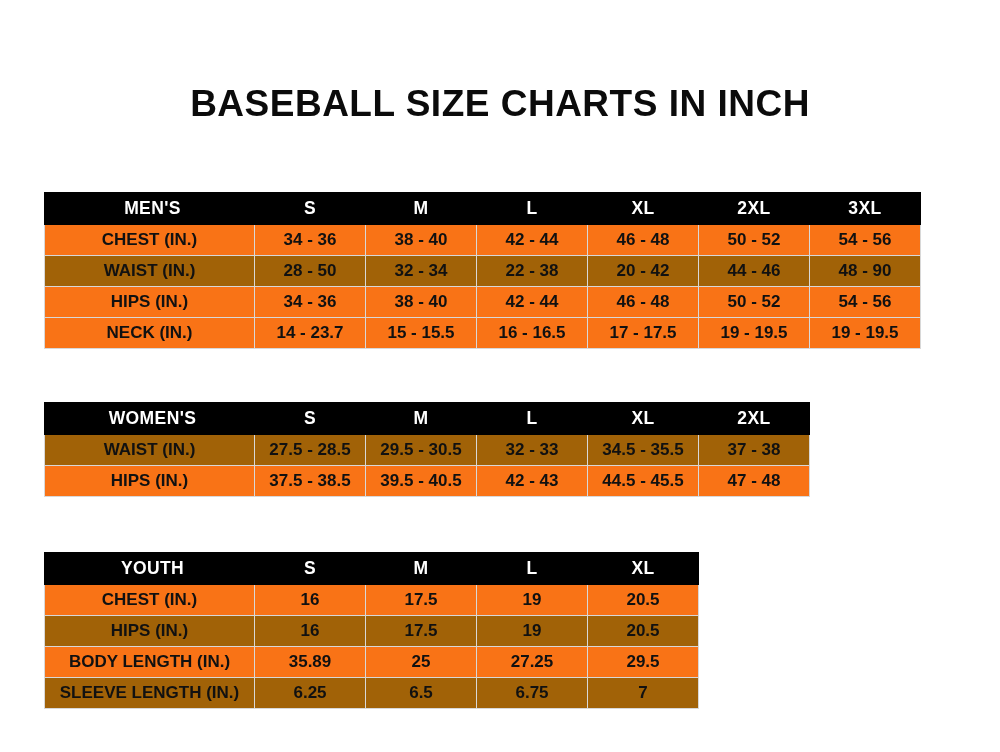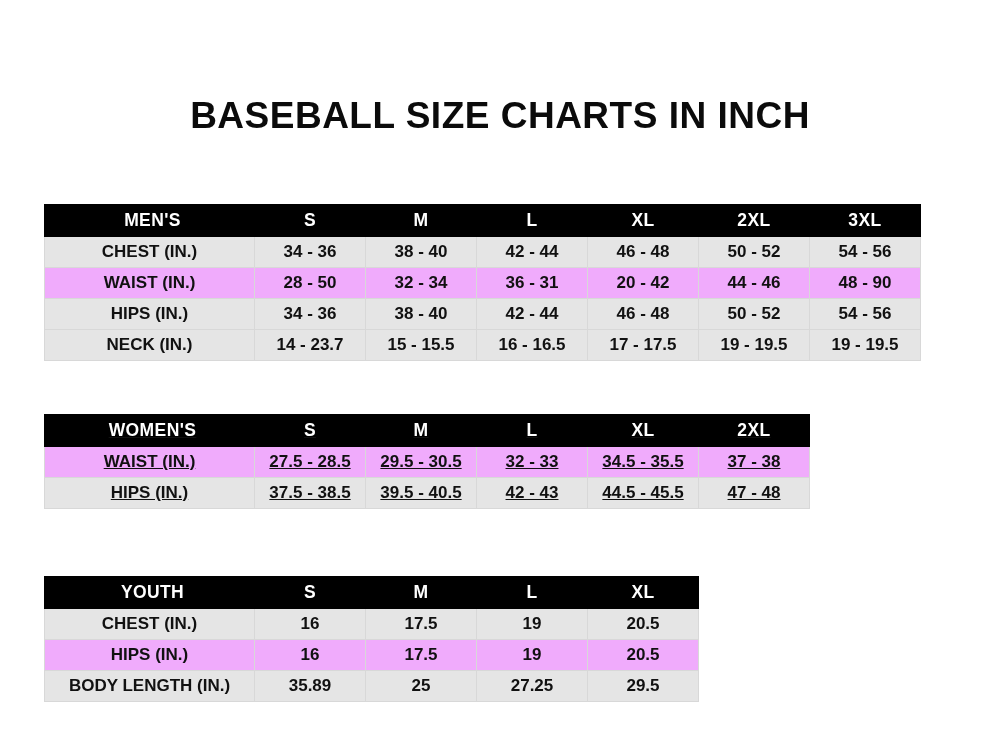--- a/index.html
+++ b/index.html
@@ -19,32 +19,32 @@
     width: 1000px;
     height: 752px;
     background: #ffffff;
   }
   .page-title {
     text-align: center;
     font-size: 37px;
     font-weight: bold;
     letter-spacing: 0.5px;
     color: #0b0b0b;
-    margin: 16px;
+    margin: 4px;
     padding-top: 79px;
     font-family: "Liberation Sans", sans-serif;
   }
 
   .chart-block {
     position: absolute;
     left: 44px;
   }
   #mens-block  { top: 188px; }
-  #womens-block{ top: 398px; text-decoration: underline; }
-  #youth-block { top: 560px; }
+  #womens-block{ top: 398px; }
+  #youth-block { top: 548px; }
 
   table.size-table {
     border-collapse: collapse;
     table-layout: fixed;
   }
   table.size-table td,
   table.size-table th {
     border: 1px solid #d8d8d8;
     font-size: 17px;
     font-weight: bold;
@@ -60,24 +60,24 @@
     border: 1px solid #000000;
     font-size: 17.5px;
     letter-spacing: 0.4px;
     height: 31px;
   }
   table.size-table thead th.row-head {
     text-align: center;
     padding-left: 8px;
   }
   tr.alt td {
-    background: #f0abfc;
+    background: #a16207;
   }
   tr.plain td {
-    background: #e5e5e5;
+    background: #f97316;
   }
   td.label-cell {
     text-align: center;
   }
 
   
   #mens-table col.c0   { width: 210px; }
   #mens-table col.cN   { width: 111px; }
 
   #womens-table col.c0 { width: 210px; }
@@ -122,21 +122,21 @@
           <td>38 - 40</td>
           <td>42 - 44</td>
           <td>46 - 48</td>
           <td>50 - 52</td>
           <td>54 - 56</td>
         </tr>
         <tr class="alt">
           <td class="label-cell">WAIST (IN.)</td>
           <td>28 - 50</td>
           <td>32 - 34</td>
-          <td>36 - 31</td>
+          <td>22 - 38</td>
           <td>20 - 42</td>
           <td>44 - 46</td>
           <td>48 - 90</td>
         </tr>
         <tr class="plain">
           <td class="label-cell">HIPS (IN.)</td>
           <td>34 - 36</td>
           <td>38 - 40</td>
           <td>42 - 44</td>
           <td>46 - 48</td>
@@ -230,17 +230,24 @@
           <td>19</td>
           <td>20.5</td>
         </tr>
         <tr class="plain">
           <td class="label-cell">BODY LENGTH (IN.)</td>
           <td>35.89</td>
           <td>25</td>
           <td>27.25</td>
           <td>29.5</td>
         </tr>
+        <tr class="alt">
+          <td class="label-cell">SLEEVE LENGTH (IN.)</td>
+          <td>6.25</td>
+          <td>6.5</td>
+          <td>6.75</td>
+          <td>7</td>
+        </tr>
       </tbody>
     </table>
   </div>
 
 </div>
 
 </body></html>

